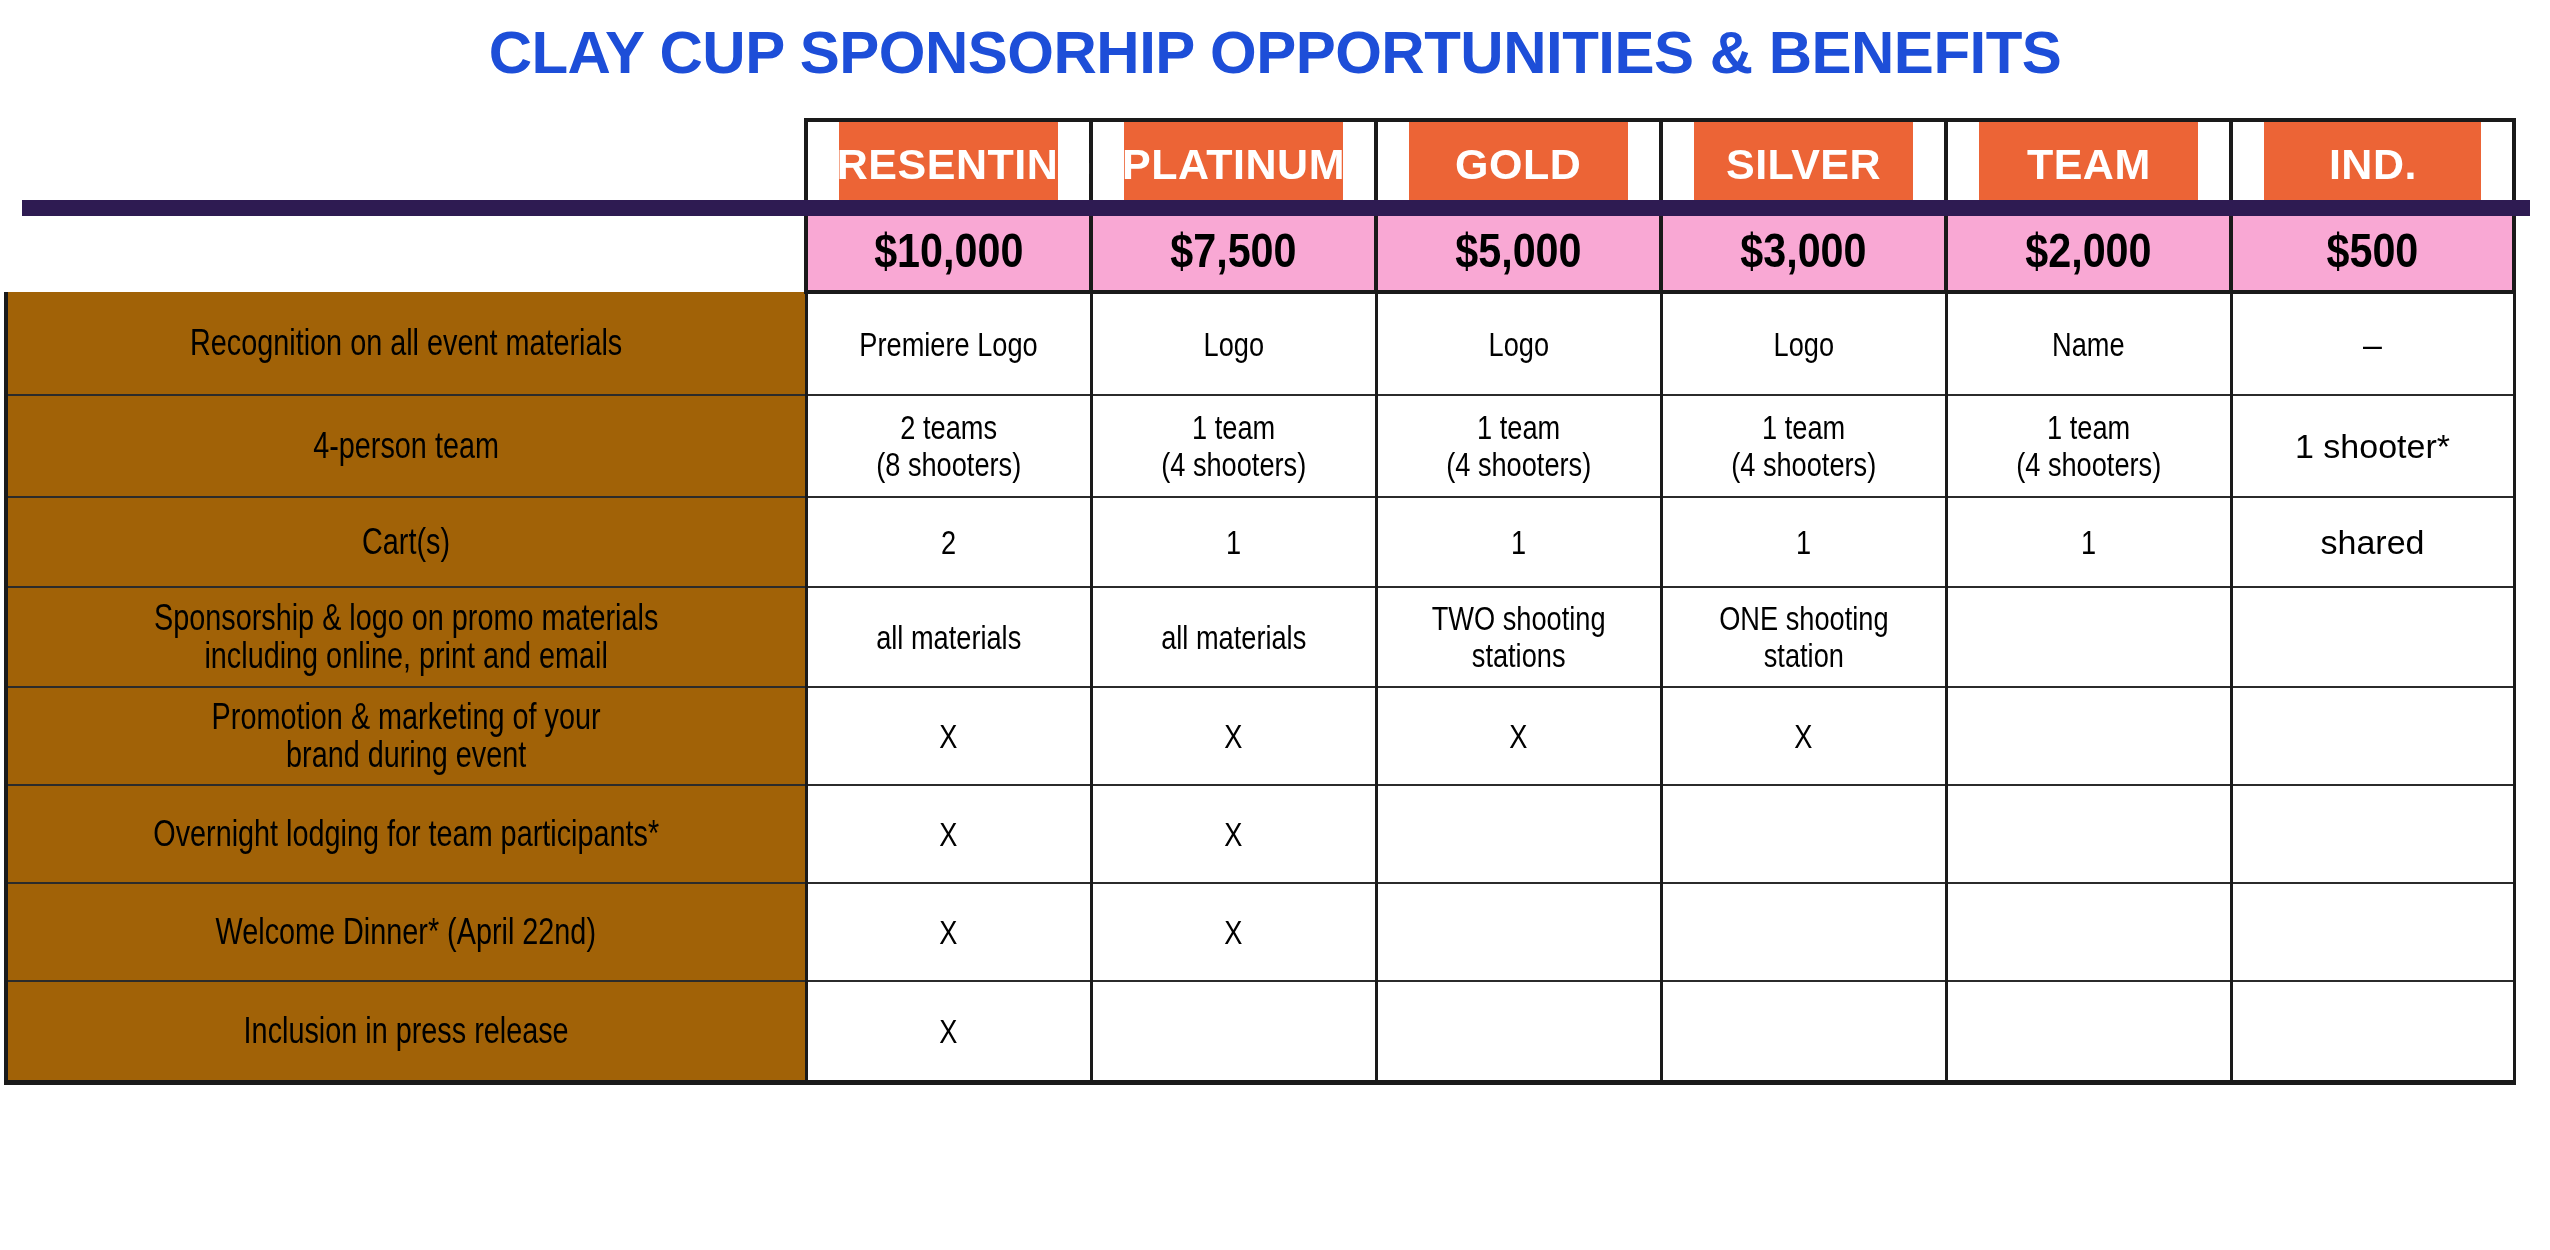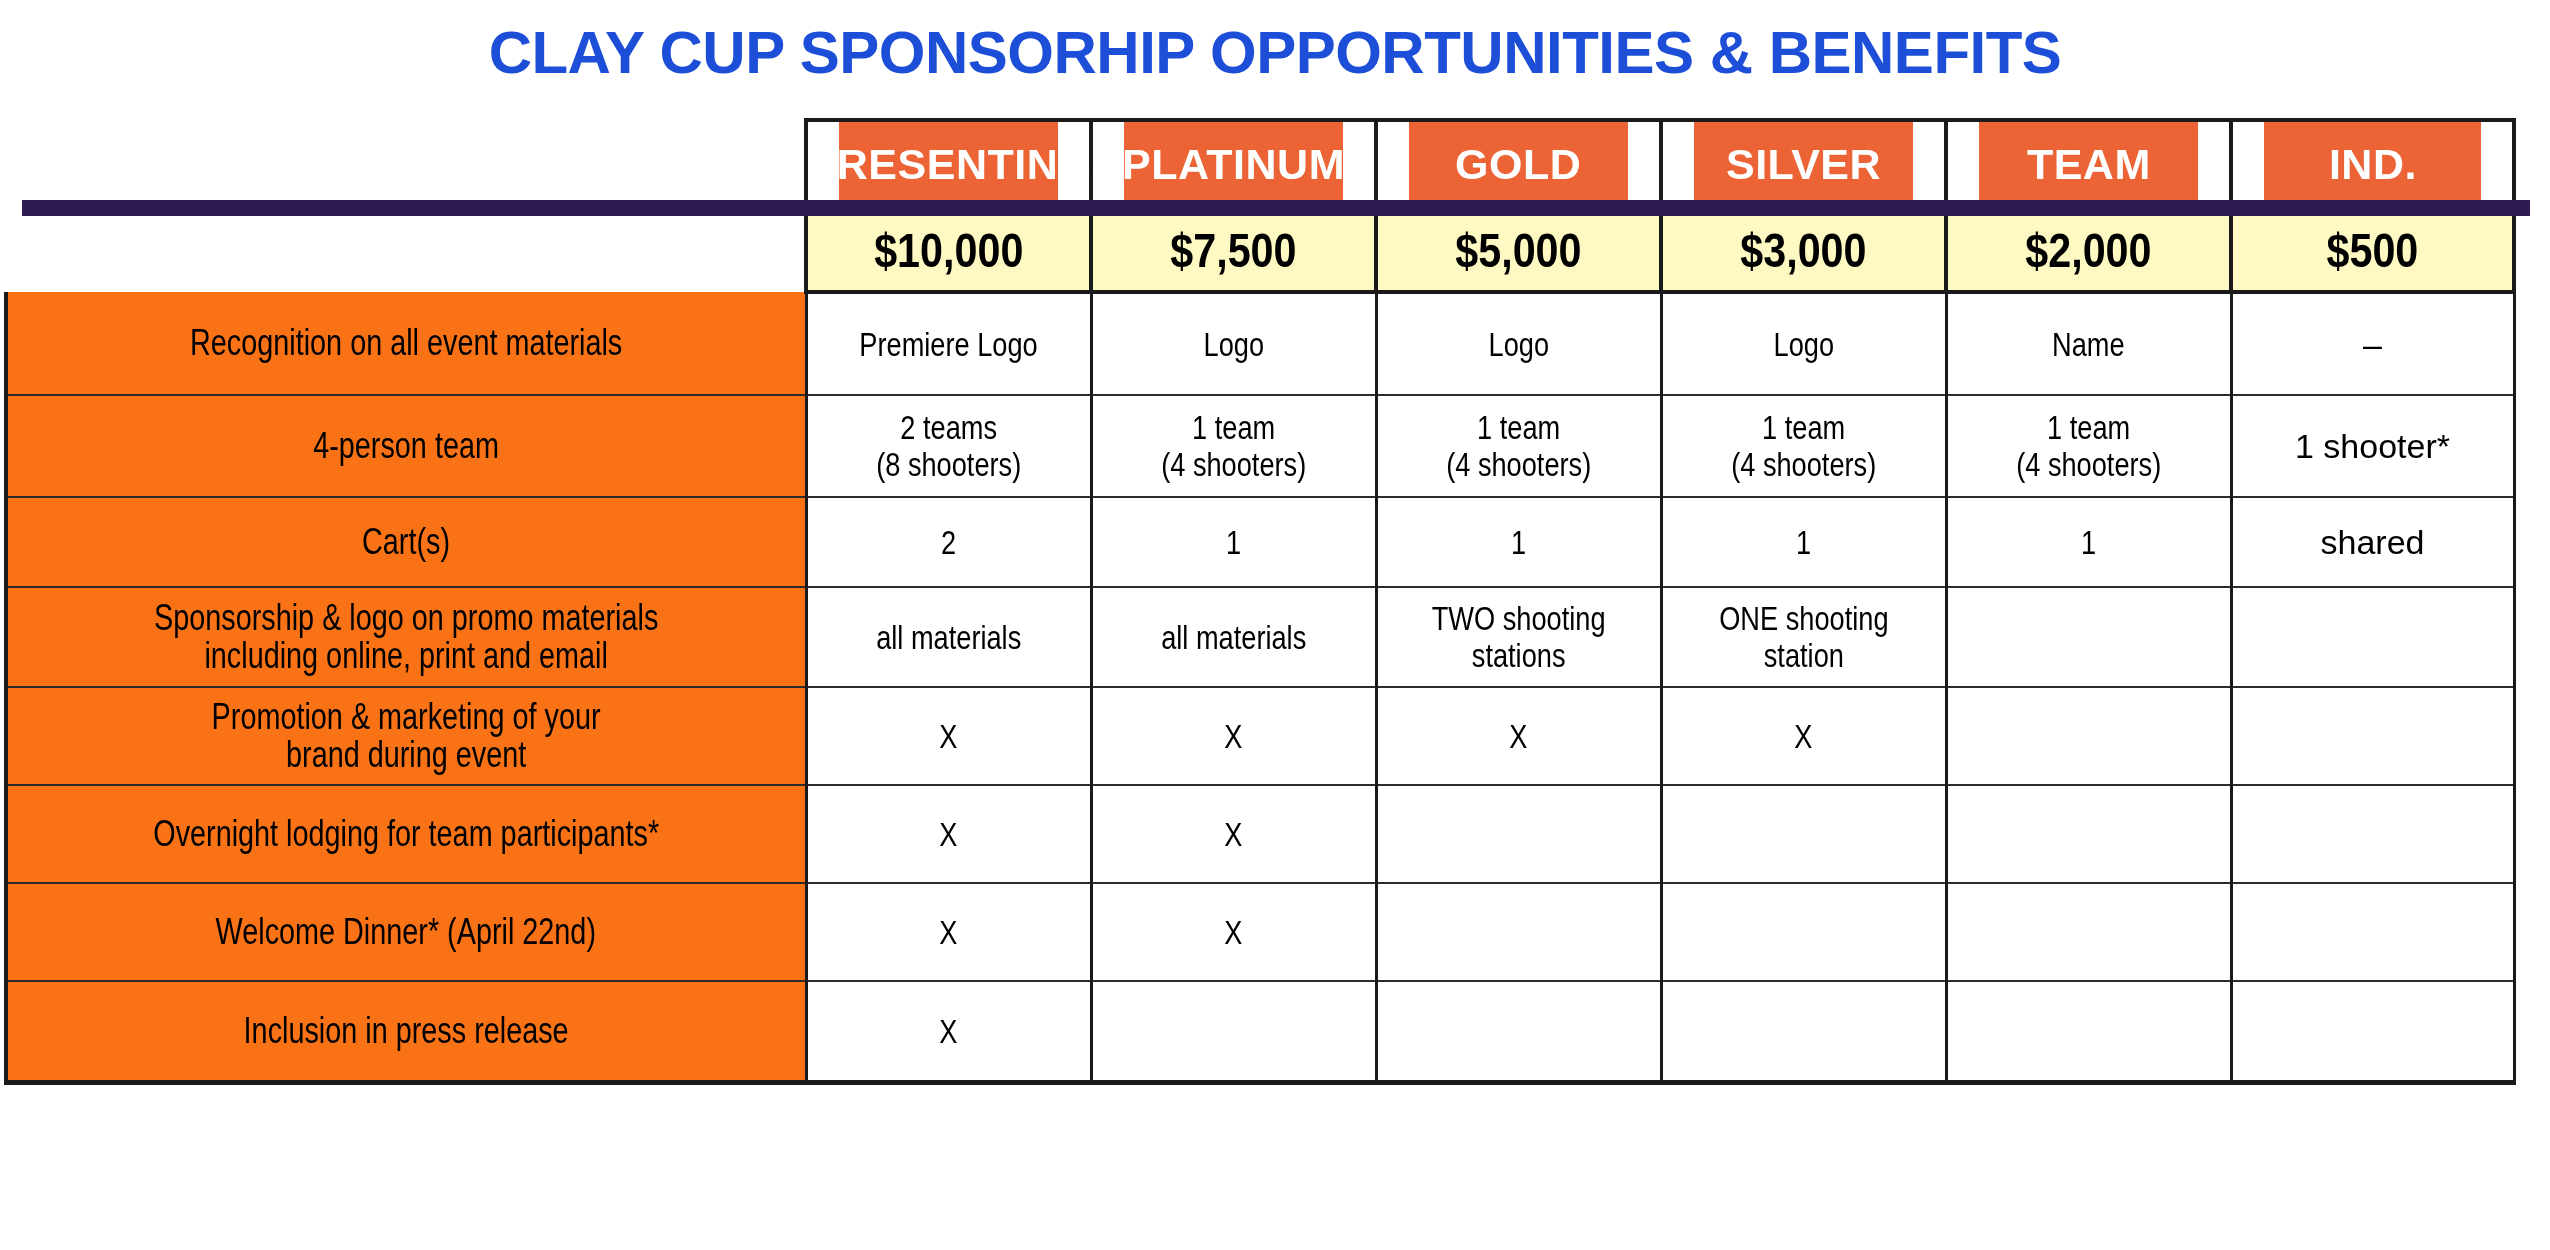--- a/index.html
+++ b/index.html
@@ -78,21 +78,21 @@
     transform: scaleX(0.78);
     padding: 0;
   }
   th.tier span.lbl {
     display: inline-block;
     transform: scaleX(1.282);
   }
 
   
   td.price {
-    background: #fef9c3;
+    background: #f9a8d4;
     color: #000000;
     font-family: "Liberation Sans", sans-serif;
     font-weight: bold;
     font-size: 48px;
     height: 80px;
     text-align: center;
     vertical-align: middle;
     border-left: 4px solid #1a1a1a;
     border-right: 4px solid #1a1a1a;
     border-bottom: 4px solid #1a1a1a;
@@ -118,21 +118,21 @@
   td.rowlabel {
     border: 2px solid #2b2b2b;
     border-left: 4px solid #1a1a1a;
     text-align: center;
     vertical-align: middle;
     font-family: "Liberation Sans", sans-serif;
     font-size: 36px;
     line-height: 1.06;
     color: #000;
     padding: 4px 10px;
-    background: #f97316;
+    background: #a16207;
   }
   td.rowlabel .sq {
     display: inline-block;
     transform: scaleX(0.80);
     transform-origin: center;
     white-space: pre-line;
   }
 
   td.cell {
     border: 2px solid #2b2b2b;

